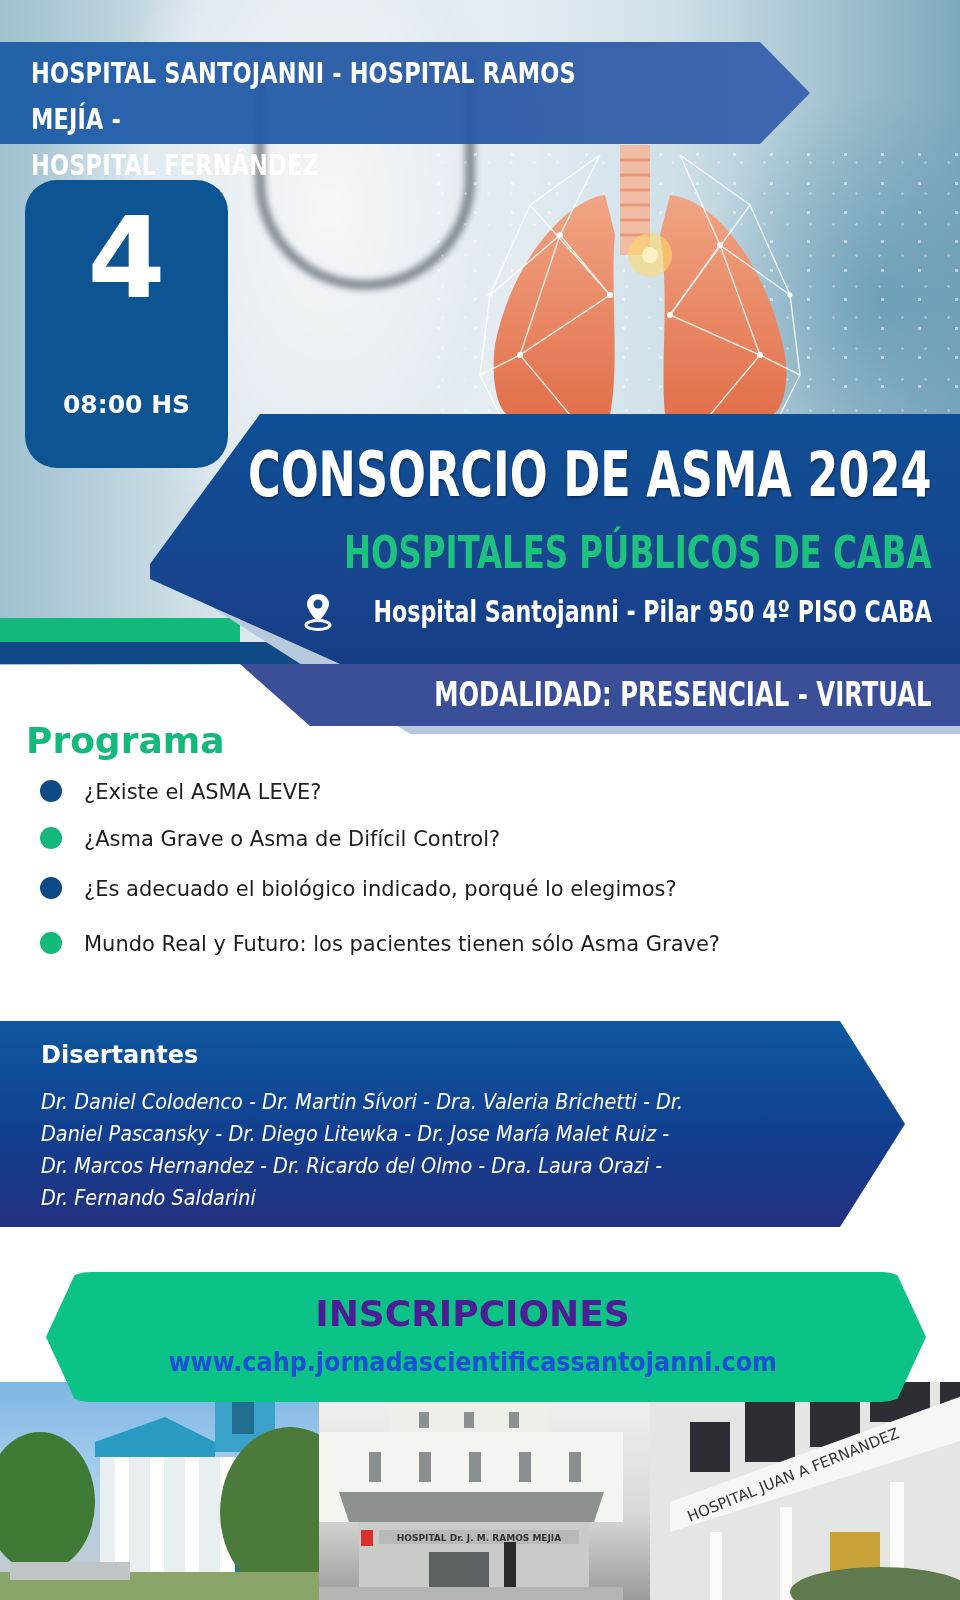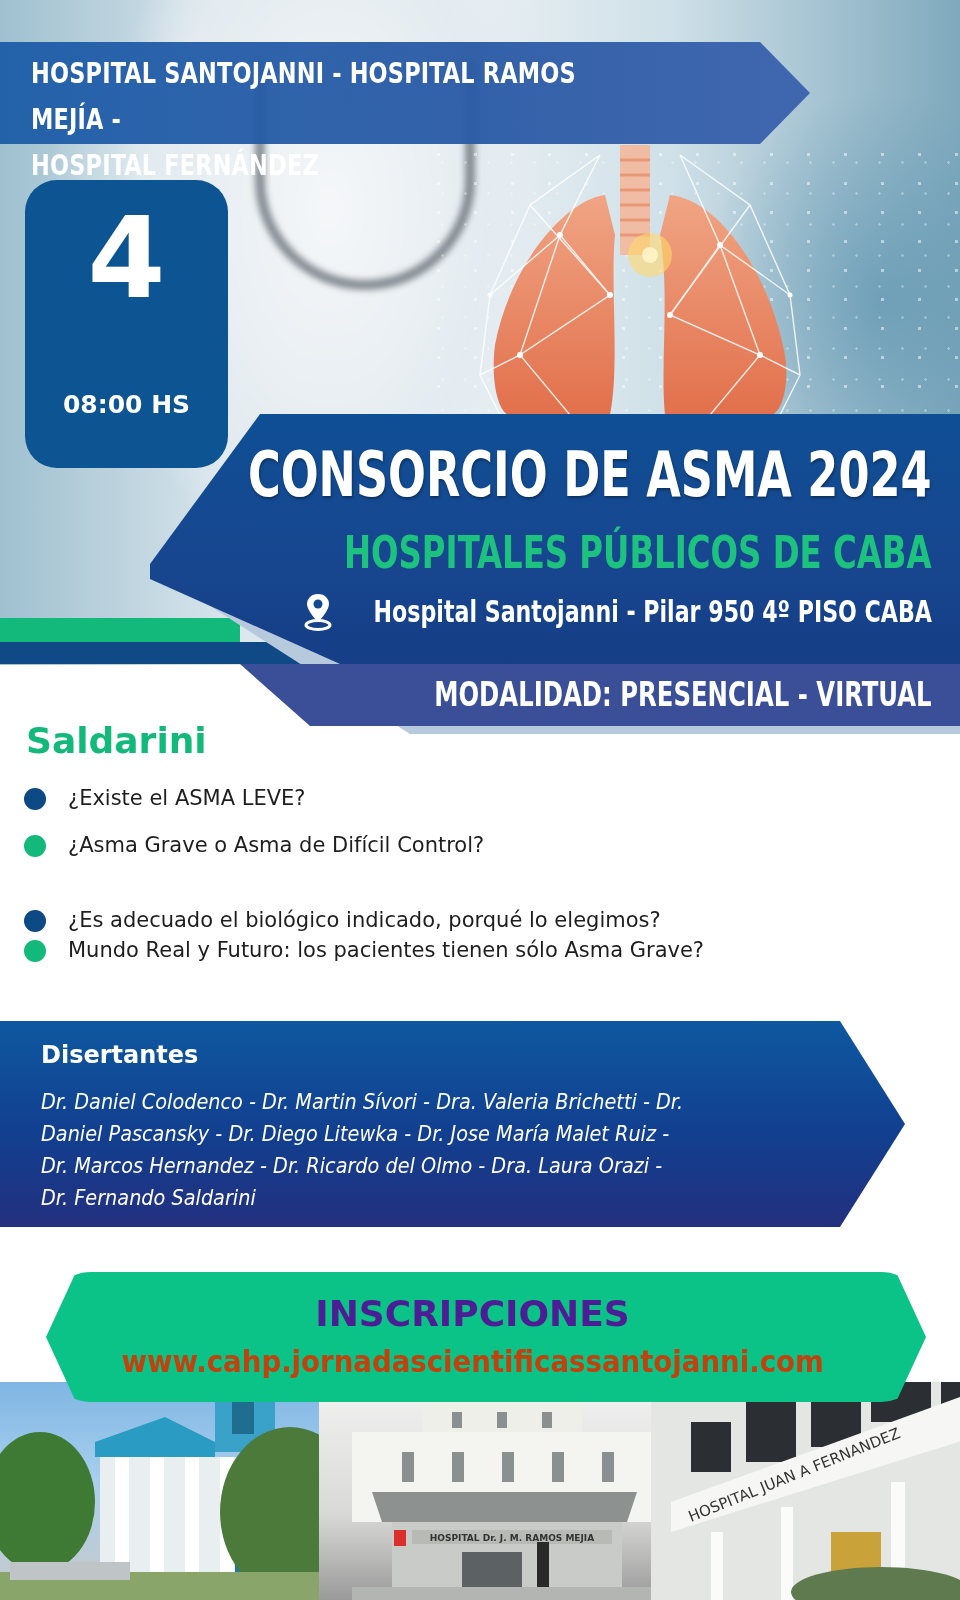--- a/index.html
+++ b/index.html
@@ -111,21 +111,21 @@
       font-size: 33px; line-height: 62px; white-space: nowrap;
       transform: scaleX(0.82); transform-origin: right top;
     }
 
     
     .programa-title {
       position: absolute; left: 26px; top: 716px;
       color: #12b97a; font-family: "DejaVu Sans", sans-serif; font-weight: bold; font-size: 36px; line-height: 50px;
     }
     .programa-list { position: absolute; left: 24px; top: 780px; width: 900px; list-style: none; }
-    .programa-item { position: absolute; left: 0; height: 30px; display: flex; align-items: flex-end; white-space: nowrap; }
+    .programa-item { position: absolute; left: 16px; height: 30px; display: flex; align-items: flex-start; white-space: nowrap; }
     .bullet { width: 22px; height: 22px; border-radius: 50%; margin-right: 22px; flex: none; }
     .item-text { font-family: "DejaVu Sans", sans-serif; font-size: 21px; color: #1e1e1e; }
 
     
     .disertantes-panel {
       position: absolute; left: 0; top: 1021px; width: 905px; height: 206px;
       background: linear-gradient(180deg, #0e58a0 0%, #123f8f 55%, #23307f 100%);
       clip-path: polygon(0 0, 840px 0, 905px 103px, 840px 206px, 0 206px);
       border-radius: 0 30px 30px 0;
     }
@@ -136,37 +136,37 @@
     .disertantes-text {
       position: absolute; left: 41px; top: 1086px; width: 790px; color: #ffffff;
       font-family: "DejaVu Sans", sans-serif; font-size: 20.5px; line-height: 32px; font-style: italic;
     }
     .disertantes-text .line { display: block; white-space: nowrap; transform: scaleX(0.94); transform-origin: left center; }
 
     
     .photos { position: absolute; left: 0; top: 1382px; width: 960px; height: 218px; display: flex; }
     .photo { position: relative; height: 218px; overflow: hidden; }
     .photo-1 { width: 333px; background: linear-gradient(180deg, #7fb6e3 0%, #a8cfee 45%, #c9c9c9 100%); }
-    .photo-2 { width: 345px; background: linear-gradient(180deg, #f2f2f2 0%, #d9dad8 60%, #9a9a9a 100%); padding-left: 33px; }
+    .photo-2 { width: 345px; background: linear-gradient(180deg, #f2f2f2 0%, #d9dad8 60%, #9a9a9a 100%); }
     .photo-3 { width: 323px; background: linear-gradient(135deg, #e9ebea 0%, #d3d6d6 60%, #7d8a80 100%); }
 
     
     .insc-panel {
       position: absolute; left: 46px; top: 1272px; width: 880px; height: 130px;
       background: #0bc287;
       border-radius: 45px;
       clip-path: polygon(30px 0, 850px 0, 880px 65px, 850px 130px, 30px 130px, 0 65px);
     }
     .insc-title {
       position: absolute; left: 0; width: 945px; top: 1289px; text-align: center;
       color: #4c1d95; font-family: "DejaVu Sans", sans-serif; font-weight: bold; font-size: 36px; line-height: 50px;
     }
     .insc-url {
       position: absolute; left: 0; width: 945px; top: 1342px; text-align: center;
-      color: #c2410c; font-family: "DejaVu Sans", sans-serif; font-weight: bold; font-size: 30px; line-height: 40px;
+      color: #1d4ed8; font-family: "DejaVu Sans", sans-serif; font-weight: bold; font-size: 26px; line-height: 40px;
       white-space: nowrap;
     }
     .insc-url span { display: inline-block; transform: scaleX(0.92); }
   </style>
 </head>
 <body>
 
 <div class="hero">
   <div class="doctor-coat"></div>
   <div class="stethoscope"></div>
@@ -247,32 +247,32 @@
   <svg class="pin-icon" viewBox="0 0 30 40">
     <path d="M15 2 C8 2 4 7 4 12 C4 19 15 30 15 30 C15 30 26 19 26 12 C26 7 22 2 15 2 Z" fill="#ffffff"></path>
     <circle cx="15" cy="12" r="4.5" fill="#134a90"></circle>
     <ellipse cx="15" cy="33" rx="12" ry="4.5" fill="none" stroke="#ffffff" stroke-width="3"></ellipse>
   </svg>
   <span class="location-text">Hospital Santojanni - Pilar 950 4º PISO  CABA</span>
 </div>
 
 <div class="modalidad-text">MODALIDAD: PRESENCIAL - VIRTUAL</div>
 
-<div class="programa-title">Saldarini</div>
+<div class="programa-title">Programa</div>
 
 <ul class="programa-list">
   <li class="programa-item" style="top:0px;">
     <span class="bullet" style="background:#0d4a85;"></span>
     <span class="item-text">¿Existe el ASMA LEVE?</span>
   </li>
   <li class="programa-item" style="top:47px;">
     <span class="bullet" style="background:#12b97a;"></span>
     <span class="item-text">¿Asma Grave o Asma de Difícil Control?</span>
   </li>
-  <li class="programa-item" style="top:97px;margin-top:25px;">
+  <li class="programa-item" style="top:97px;">
     <span class="bullet" style="background:#0d4a85;"></span>
     <span class="item-text">¿Es adecuado el biológico indicado, porqué lo elegimos?</span>
   </li>
   <li class="programa-item" style="top:152px;">
     <span class="bullet" style="background:#12b97a;"></span>
     <span class="item-text">Mundo Real y Futuro: los pacientes tienen sólo Asma Grave?</span>
   </li>
 </ul>
 
 <div class="disertantes-panel"></div>

